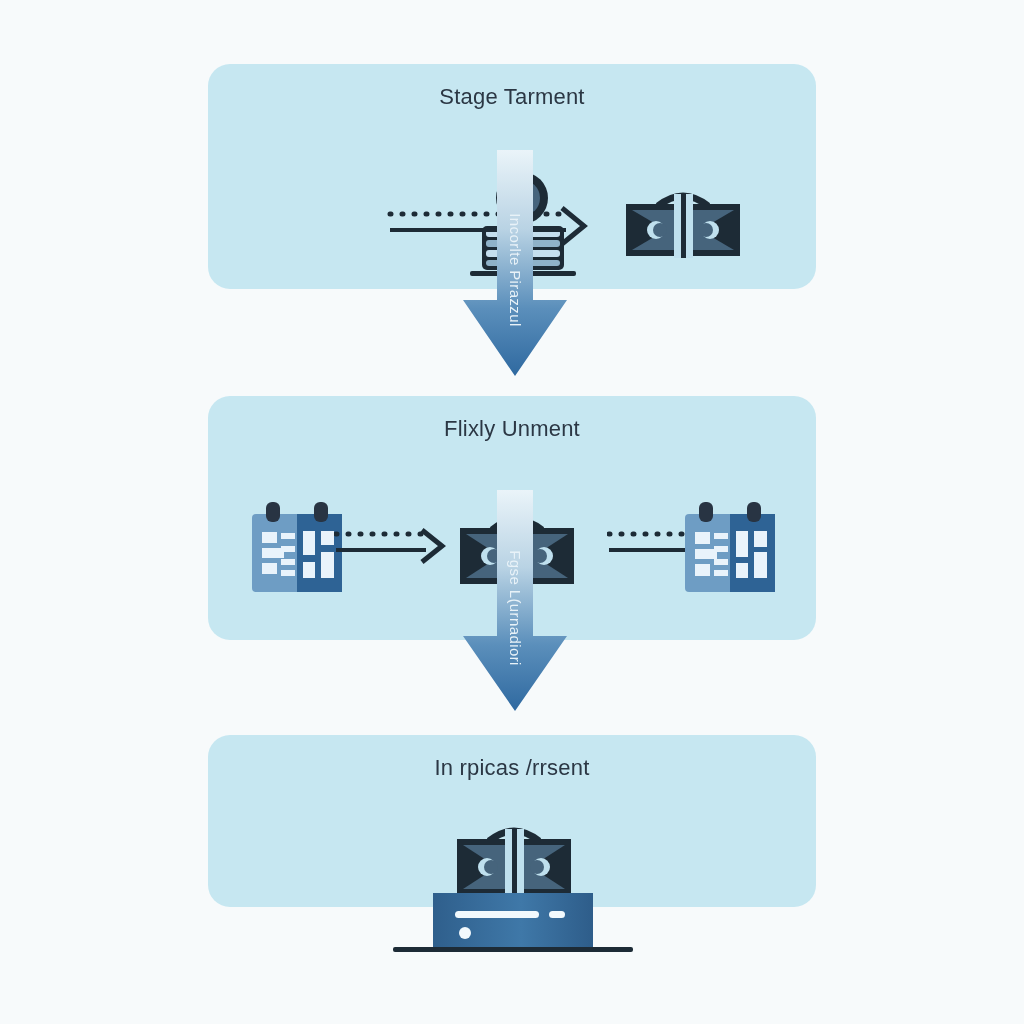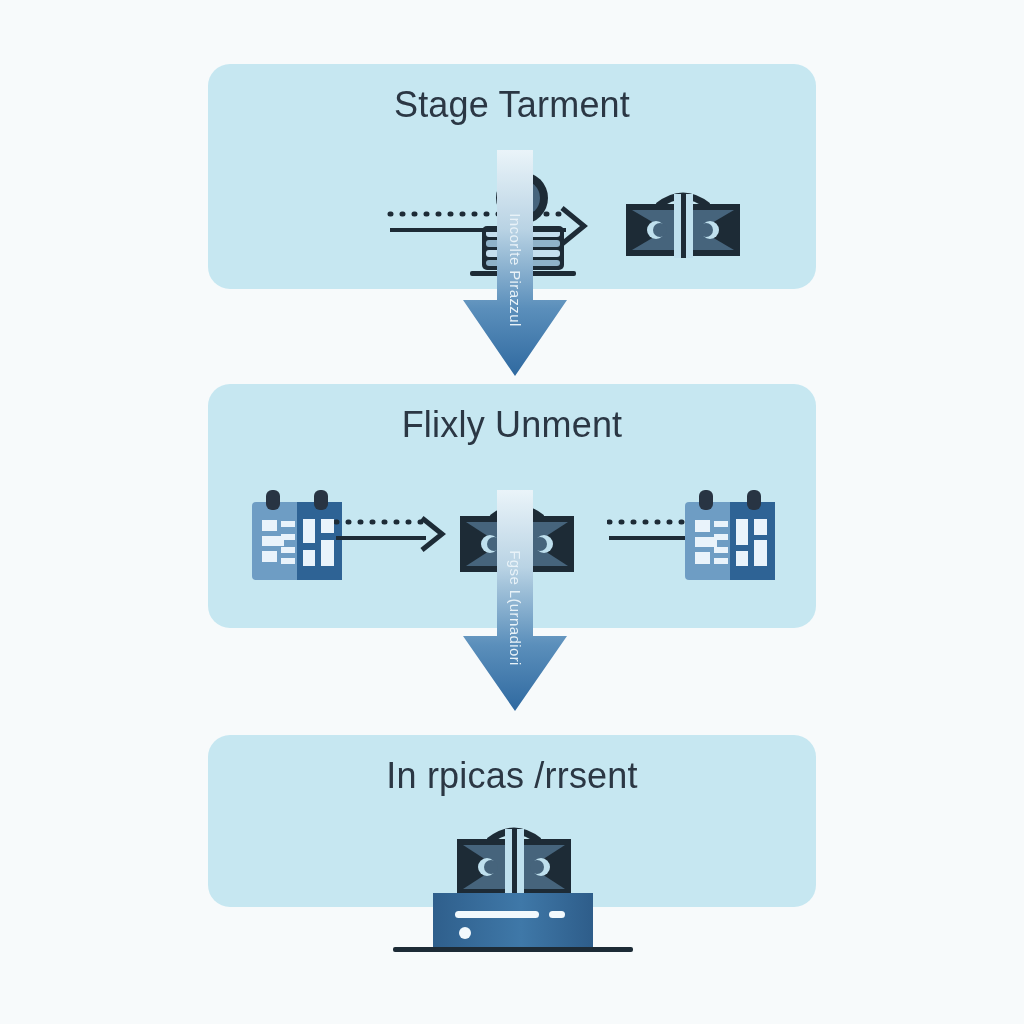--- a/index.html
+++ b/index.html
@@ -18,29 +18,29 @@
 
   
   .panel {
     position: absolute;
     left: 208px;
     width: 608px;
     background: #c6e7f1;
     border-radius: 22px;
   }
   #panel-1 { top: 64px;  height: 225px; }
-  #panel-2 { top: 384px; height: 244px; }
+  #panel-2 { top: 396px; height: 244px; }
   #panel-3 { top: 735px; height: 172px; }
 
   .panel-title {
     position: absolute;
     left: 0; right: 0;
     top: 20px;
     text-align: center;
-    font-size: 36px;
+    font-size: 22px;
     font-weight: 300;
     letter-spacing: .2px;
     color: #2b3744;
     font-family: "Liberation Sans", sans-serif;
   }
 
   .panel-body {
     position: absolute;
     left: 0; right: 0;
     top: 62px; bottom: 0;

